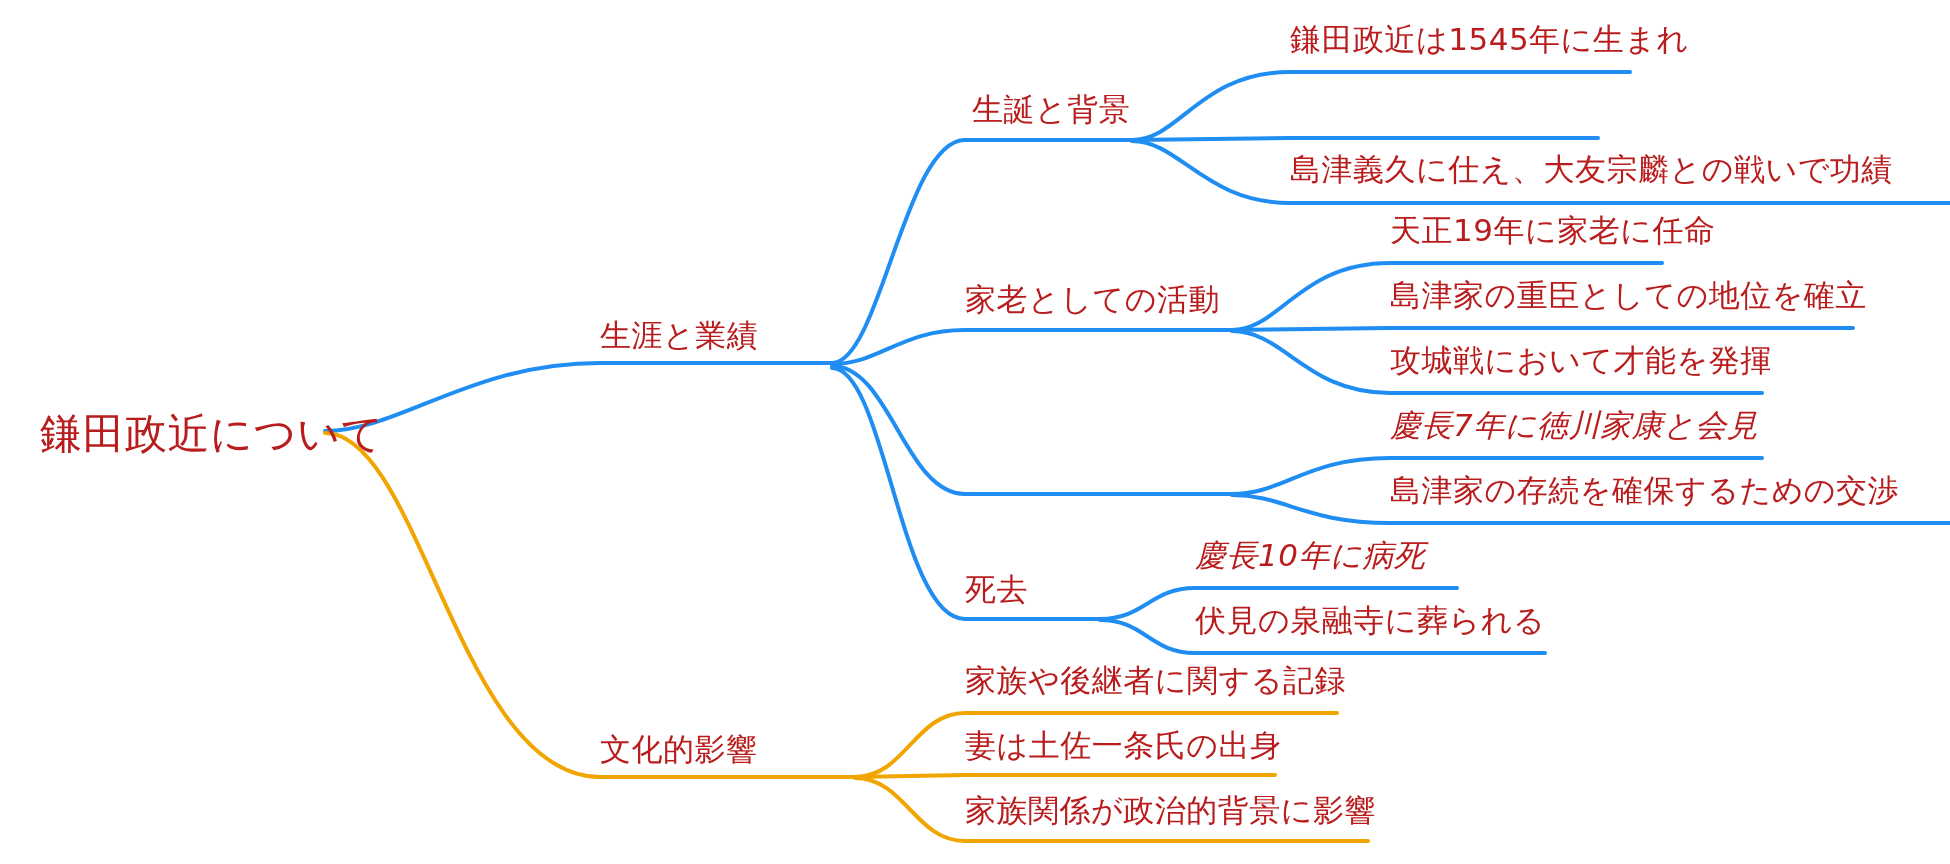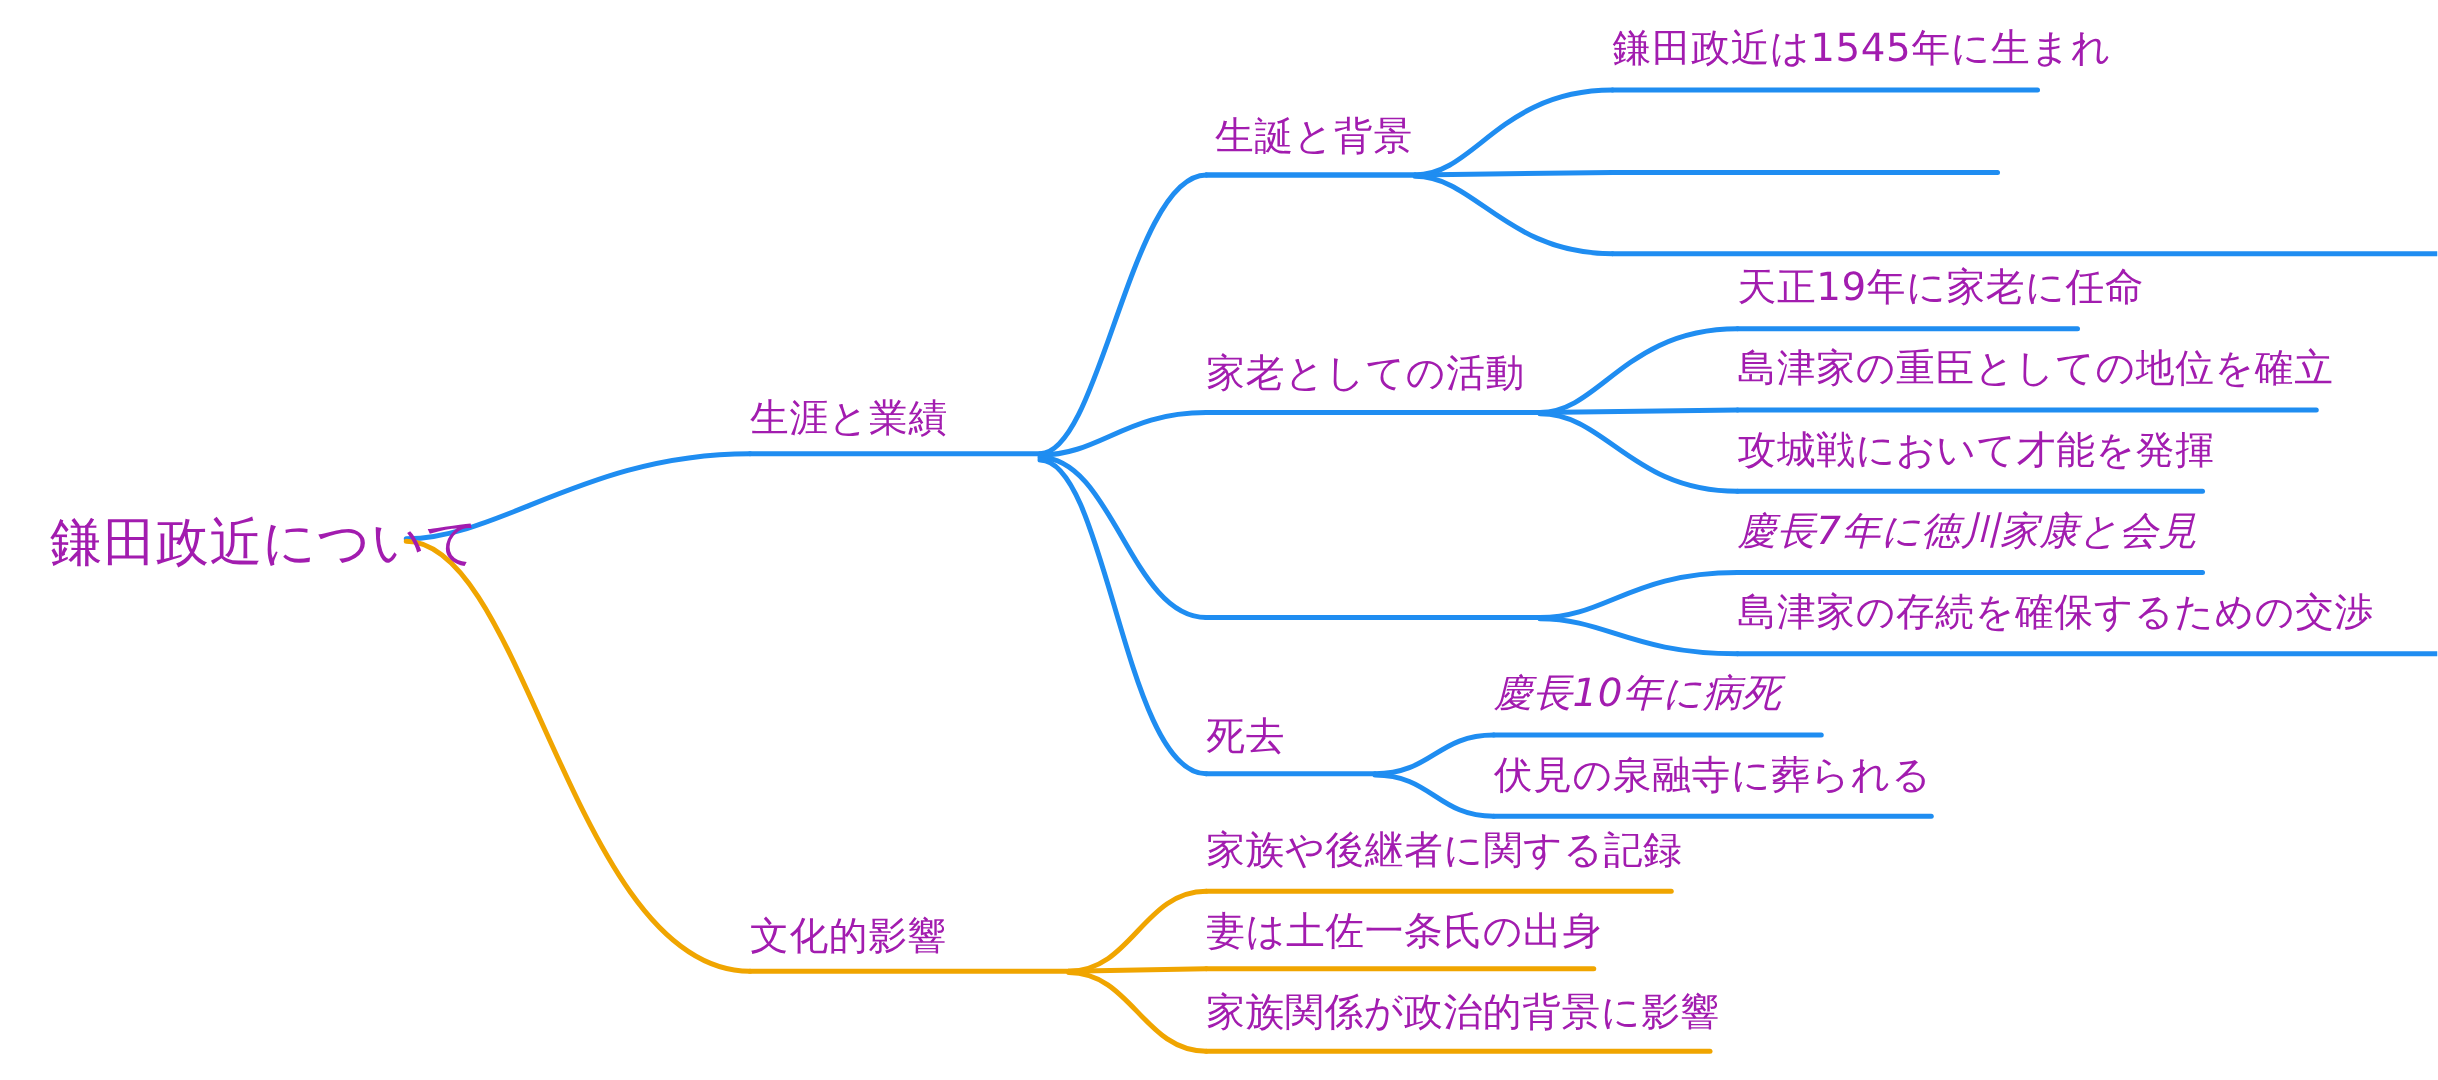--- a/index.html
+++ b/index.html
@@ -19,21 +19,21 @@
     position: absolute;
     left: 0;
     top: 0;
     width: 1950px;
     height: 864px;
     pointer-events: none;
   }
   .node {
     position: absolute;
     white-space: nowrap;
-    color: #a21caf;
+    color: #b91c1c;
     line-height: 1;
     letter-spacing: 0.5px;
   }
   .node.root   { font-size: 42px; }
   .node.lvl2   { font-size: 31px; text-align: right; }
   .node.lvl3   { font-size: 31px; }
   .node.leaf   { font-size: 31px; }
 </style>
 </head>
 <body>
@@ -88,20 +88,21 @@
     <path d="M965,775 L1275,775" stroke="#f0a500" stroke-width="4"></path>
     <path d="M965,841 L1368,841" stroke="#f0a500" stroke-width="4"></path>
   </svg>
 
   <div class="node root" style="left:40px; top:413px;">鎌田政近について</div>
 
   <div class="node lvl2" style="left:600px; top:320px;">生涯と業績</div>
 
   <div class="node lvl3" style="left:972px; top:94px;">生誕と背景</div>
   <div class="node leaf" style="left:1290px; top:24px;">鎌田政近は1545年に生まれ</div>
+  <div class="node leaf" style="left:1290px; top:154px;">島津義久に仕え、大友宗麟との戦いで功績</div>
 
   <div class="node lvl3" style="left:965px; top:284px;">家老としての活動</div>
   <div class="node leaf" style="left:1390px; top:215px;">天正19年に家老に任命</div>
   <div class="node leaf" style="left:1390px; top:280px;">島津家の重臣としての地位を確立</div>
   <div class="node leaf" style="left:1390px; top:345px;">攻城戦において才能を発揮</div>
 
   <div class="node leaf" style="left:1390px; top:410px;font-style:italic;">慶長7年に徳川家康と会見</div>
   <div class="node leaf" style="left:1390px; top:475px;">島津家の存続を確保するための交渉</div>
 
   <div class="node lvl3" style="left:965px; top:574px;">死去</div>

